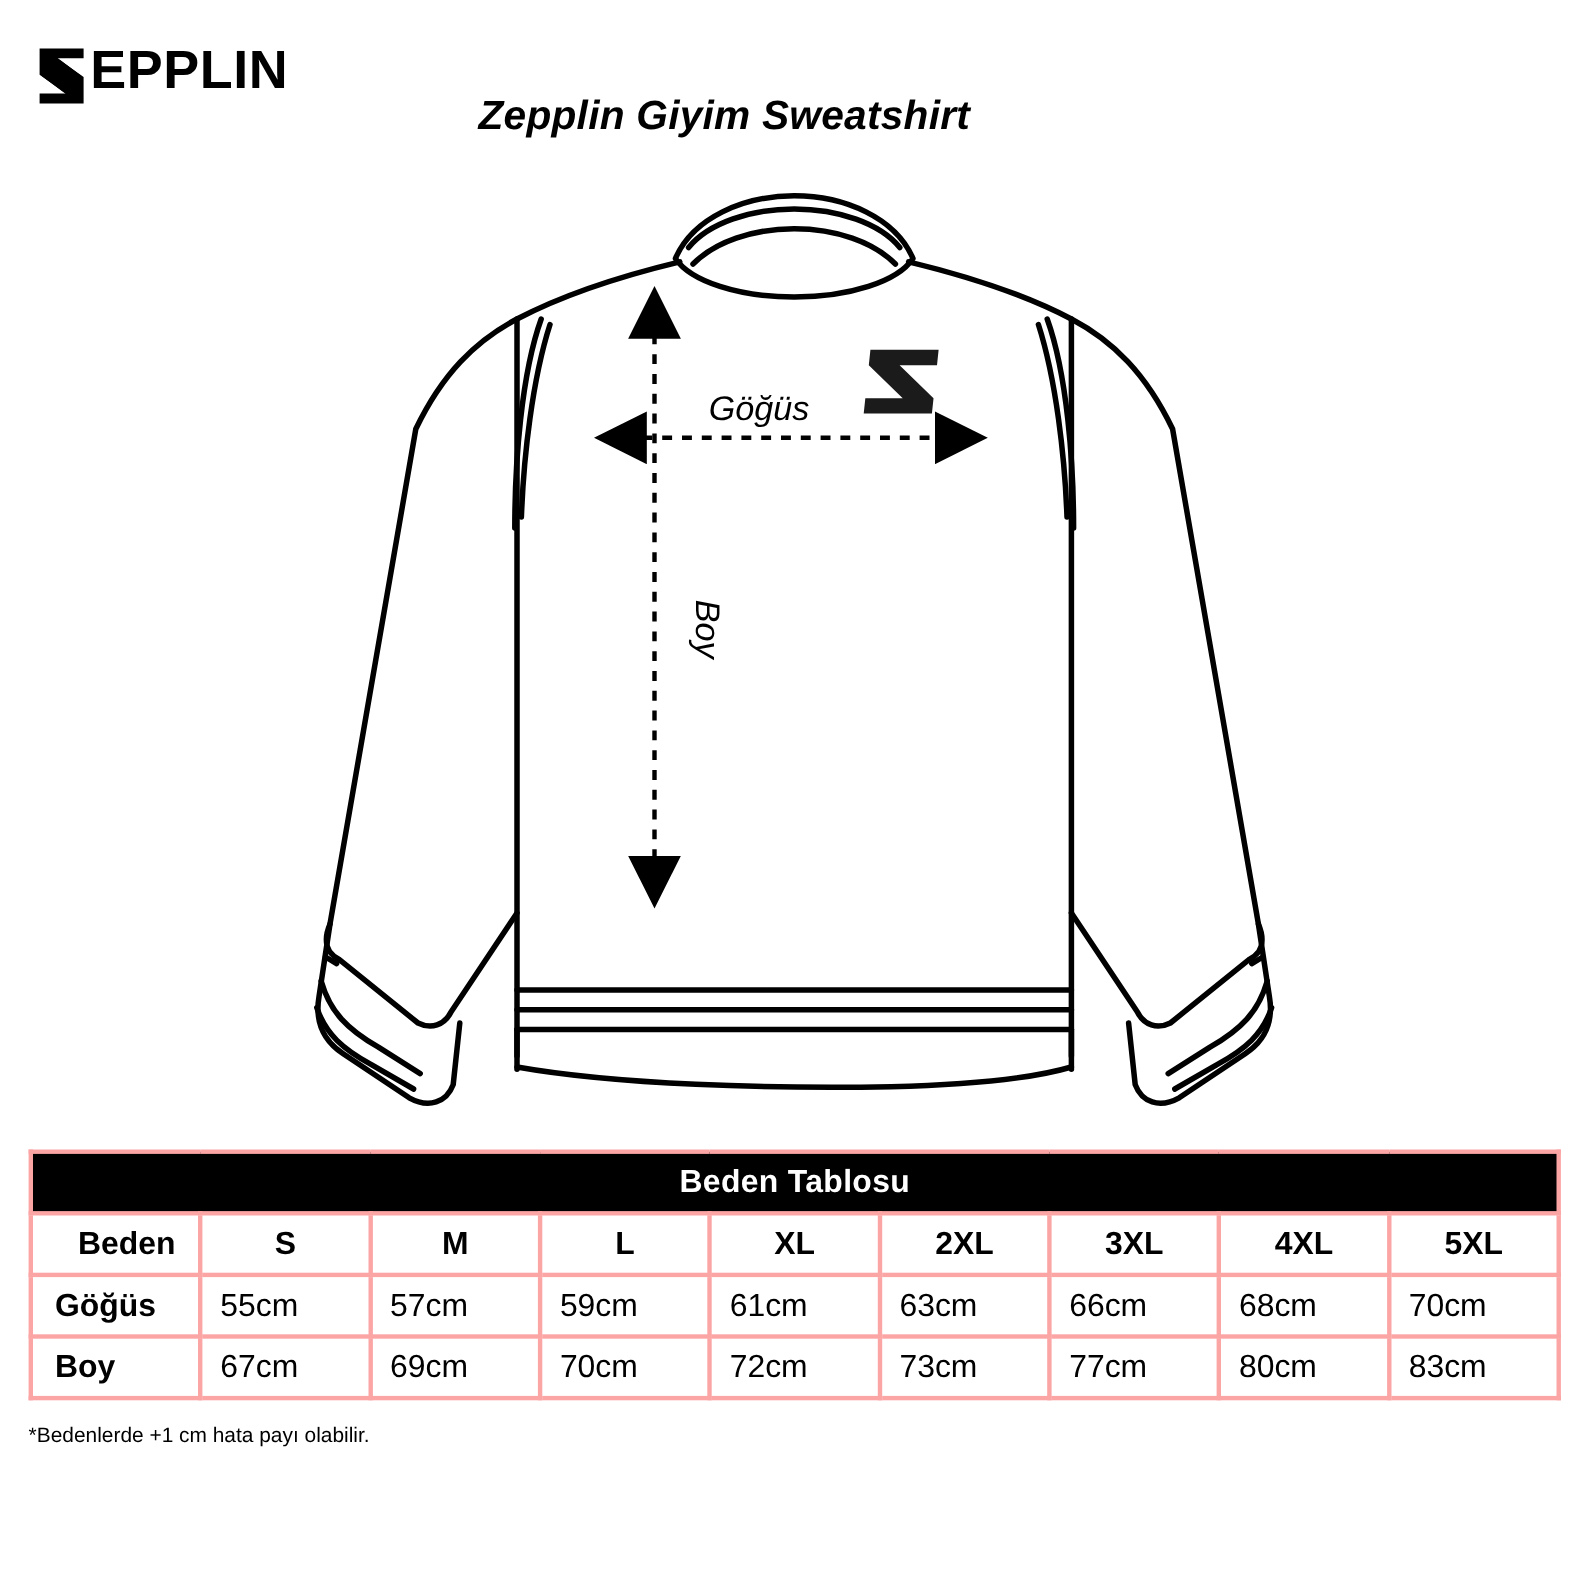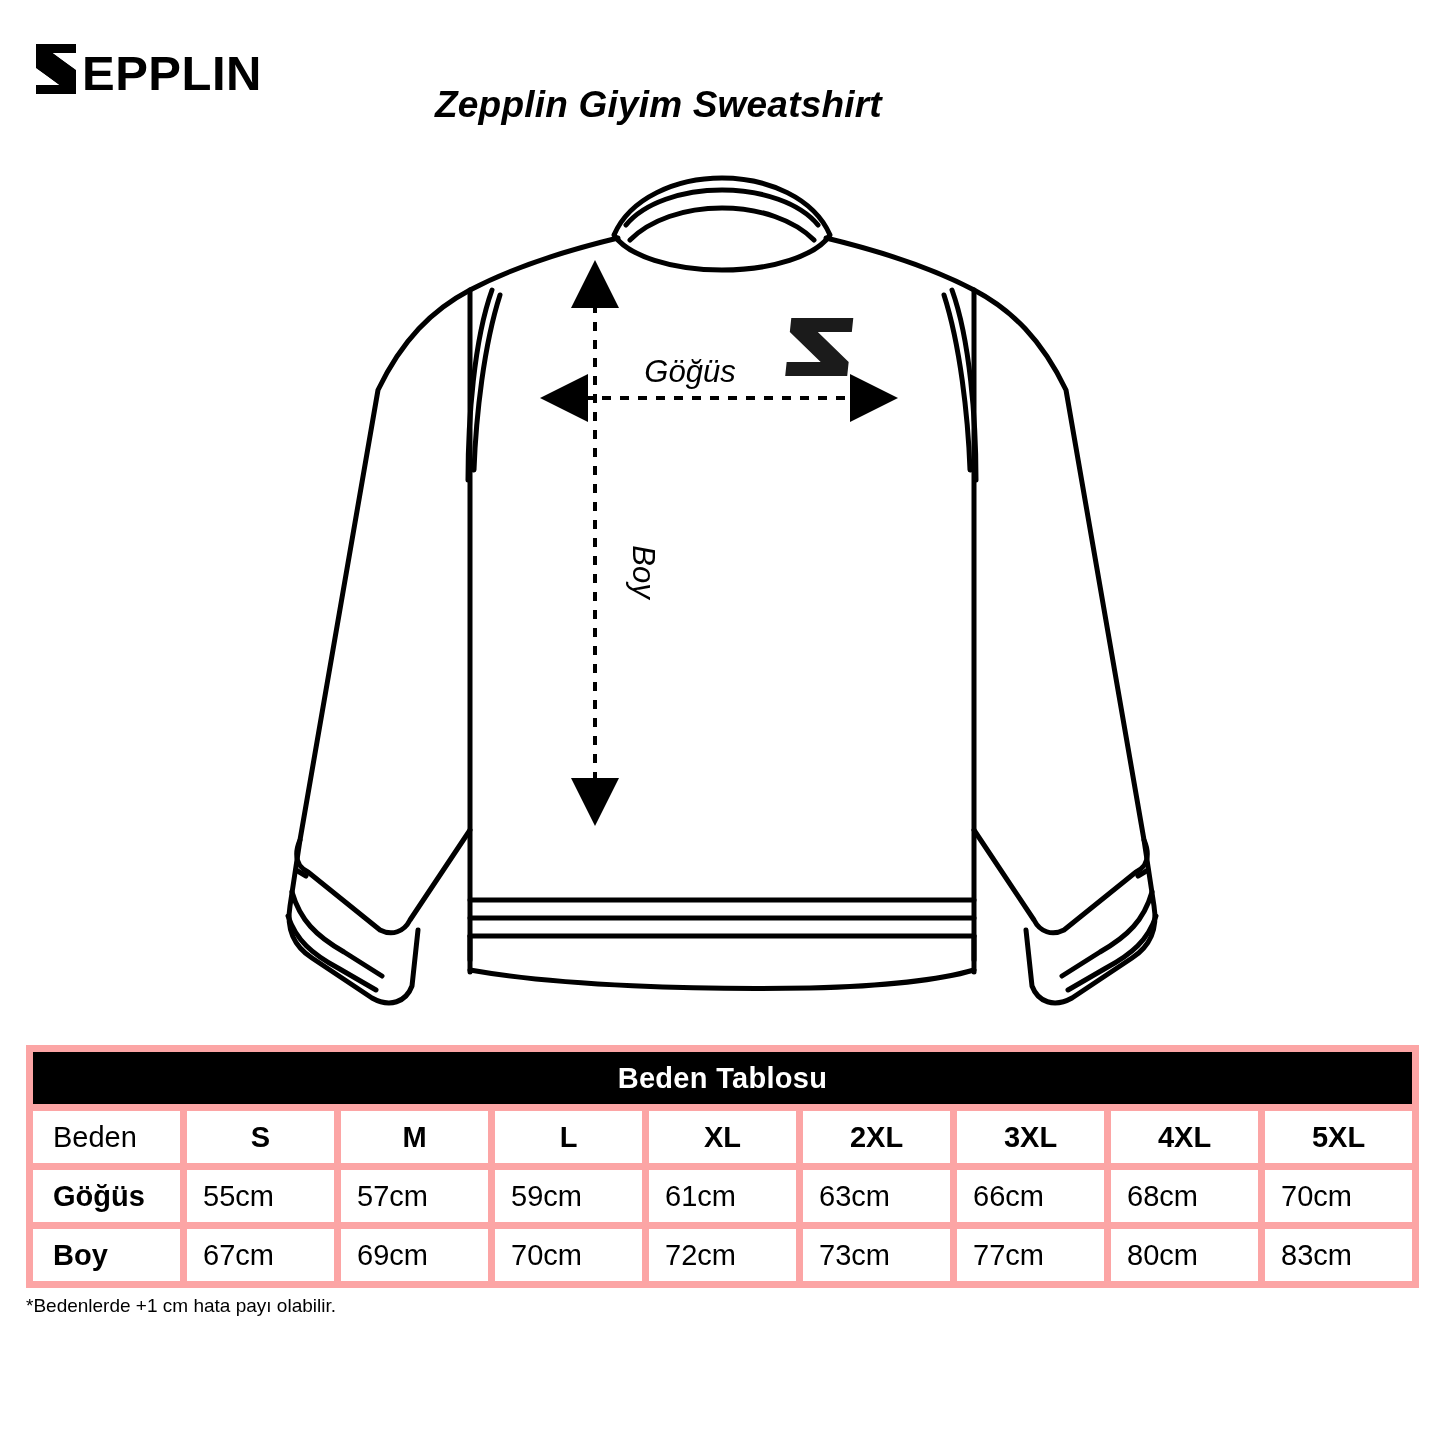--- a/index.html
+++ b/index.html
@@ -22,21 +22,21 @@
     top: 0;
     left: 0;
     width: 1445px;
     height: 140px;
   }
   .brand-logo {
     position: absolute;
     left: 32px;
     top: 40px;
     display: flex;
-    align-items: flex-end;
+    align-items: flex-start;
   }
   .brand-logo .zmark {
     width: 48px;
     height: 58px;
   }
   .brand-logo .zword {
     font-size: 49px;
     font-weight: 700;
     letter-spacing: 0.5px;
     margin-left: 2px;
@@ -75,39 +75,39 @@
   
   .size-table {
     position: absolute;
     left: 26px;
     top: 1045px;
     width: 1393px;
     border-collapse: collapse;
     table-layout: fixed;
   }
   .size-table th, .size-table td {
-    border: 7px solid #fca5a5;
+    border: 4px solid #fca5a5;
     padding: 0;
     height: 52px;
     font-size: 29px;
     font-family: "Liberation Sans", sans-serif;
   }
   .table-title {
     background: #000000;
     color: #ffffff;
     font-size: 35px;
     font-weight: 700;
     text-align: center;
     height: 62px;
     letter-spacing: 0.3px;
   }
   .hdr-label {
     font-size: 33px;
-    font-weight: 400;
-    text-align: left;
+    font-weight: 700;
+    text-align: center;
     padding-left: 20px !important;
   }
   .hdr-size {
     font-size: 29px;
     font-weight: 700;
     text-align: center;
   }
   .row-label {
     font-size: 33px;
     font-weight: 700;

